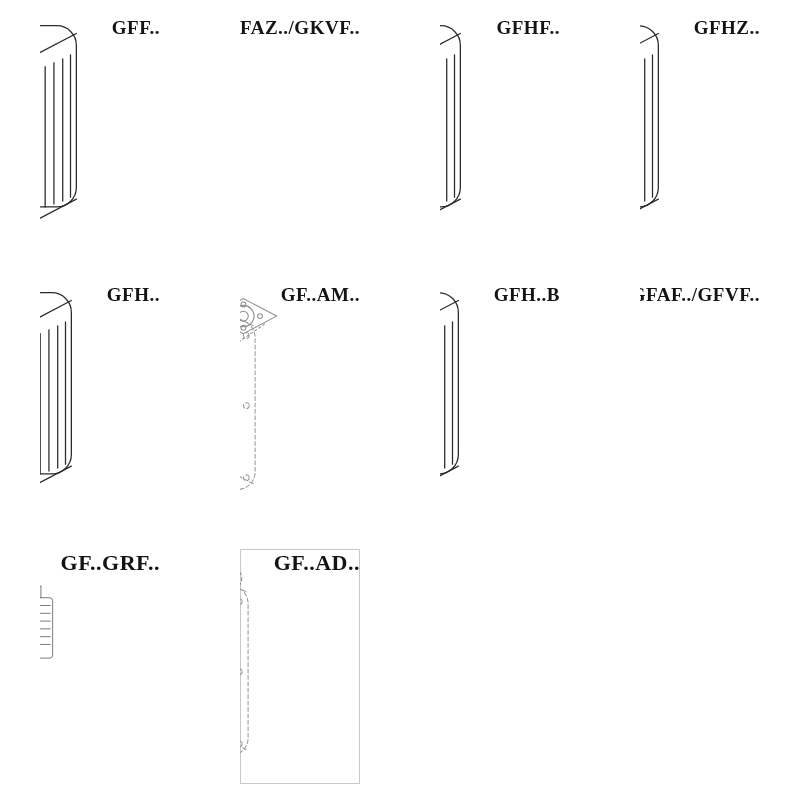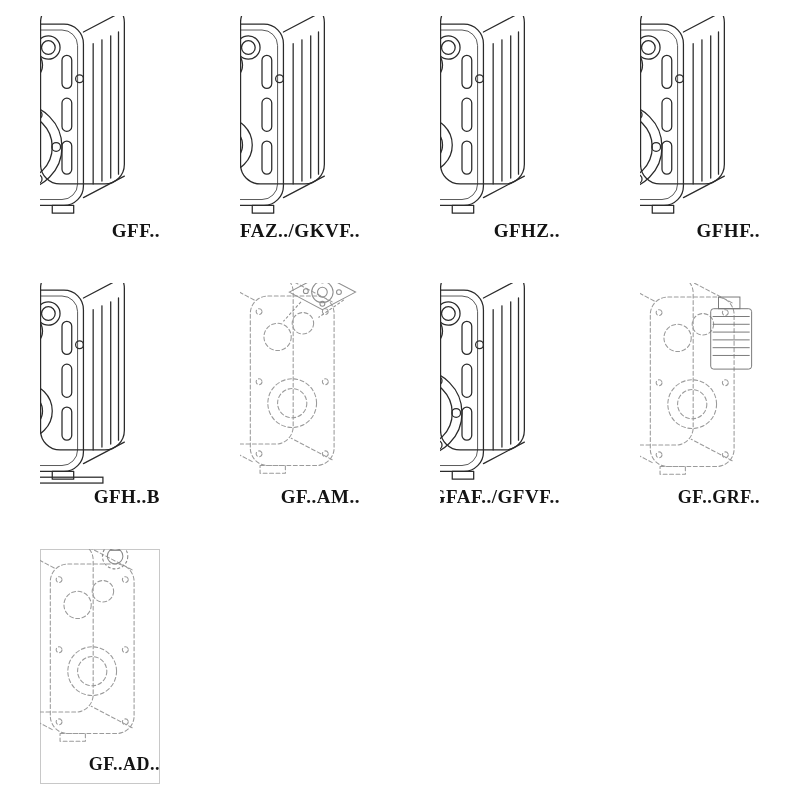--- a/index.html
+++ b/index.html
@@ -1,27 +1,27 @@
 <!DOCTYPE html>
 <html><head>
 <meta charset="utf-8">
 <style>
   html,body{margin:0;padding:0;background:#ffffff;}
   .page{width:800px;height:800px;background:#ffffff;overflow:hidden;
         font-family:"Liberation Serif", serif;}
   .grid{display:grid;width:800px;height:800px;
         grid-template-columns:repeat(4,200px);
         grid-template-rows:267px 266px 267px;}
-  .cell{display:flex;flex-direction:column;align-items:flex-end;
+  .cell{display:flex;flex-direction:row;align-items:flex-start;
         justify-content:flex-end;overflow:hidden;position:relative;}
   .cell.outlined{box-shadow:inset 0 0 0 1px #c8c8c8;}
   .drawing{width:196px;height:226px;flex:0 0 auto;display:block;}
   .label{font-weight:bold;font-size:19px;letter-spacing:.5px;color:#141414;
          margin:1px 0 9px 0;text-align:center;white-space:nowrap;}
-  .label.lg{font-size:18px;}
+  .label.lg{font-size:22px;}
   .defs-holder{position:absolute;width:0;height:0;overflow:hidden;}
 </style>
 </head>
 <body>
 
 <div class="page">
 
   <svg class="defs-holder" aria-hidden="true">
     <defs>
 
@@ -202,45 +202,51 @@
 
     <figure class="cell">
       <svg class="drawing" viewBox="0 0 200 232">
         <use href="#sym-bore"></use>
       </svg>
       <figcaption class="label">GFAZ../GKVF..</figcaption>
     </figure>
 
     <figure class="cell">
       <svg class="drawing" viewBox="0 0 200 232">
+        <use href="#sym-flange-hollow"></use>
+      </svg>
+      <figcaption class="label">GFHF..</figcaption>
+    </figure>
+
+    <figure class="cell">
+      <svg class="drawing" viewBox="0 0 200 232">
         <use href="#sym-bore"></use>
       </svg>
       <figcaption class="label">GFHZ..</figcaption>
     </figure>
 
     <figure class="cell">
       <svg class="drawing" viewBox="0 0 200 232">
-        <use href="#sym-flange-hollow"></use>
-      </svg>
-      <figcaption class="label">GFHF..</figcaption>
-    </figure>
-
+        <use href="#sym-bore"></use>
+      </svg>
+      <figcaption class="label">GFH..</figcaption>
+    </figure>
+
+    <figure class="cell">
+      <svg class="drawing" viewBox="0 0 200 232">
+        <use href="#sym-dashed-am"></use>
+      </svg>
+      <figcaption class="label">GF..AM..</figcaption>
+    </figure>
 
     <figure class="cell">
       <svg class="drawing" viewBox="0 0 200 232">
         <use href="#sym-bore-base"></use>
       </svg>
       <figcaption class="label">GFH..B</figcaption>
-    </figure>
-
-    <figure class="cell">
-      <svg class="drawing" viewBox="0 0 200 232">
-        <use href="#sym-dashed-am"></use>
-      </svg>
-      <figcaption class="label">GF..AM..</figcaption>
     </figure>
 
 
     <figure class="cell">
       <svg class="drawing" viewBox="0 0 200 232">
         <use href="#sym-flange-shaft"></use>
       </svg>
       <figcaption class="label">GFAF../GFVF..</figcaption>
     </figure>
 

